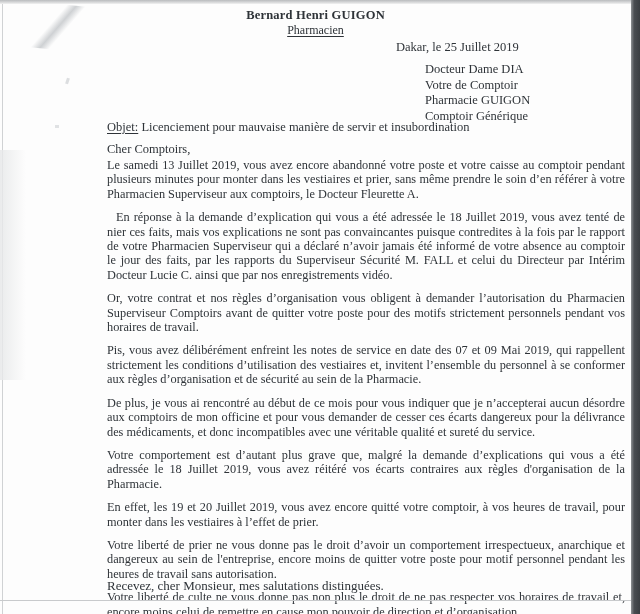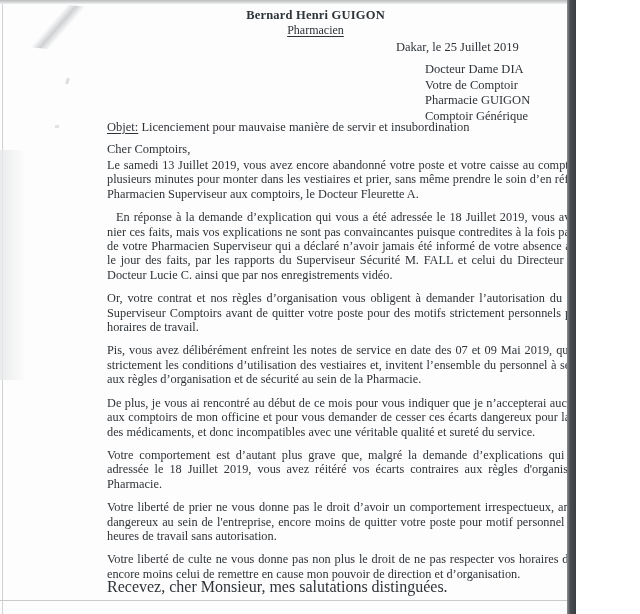--- a/index.html
+++ b/index.html
@@ -2,21 +2,21 @@
 <html><head>
 <meta charset="utf-8">
 <style>
   html, body {
     margin: 0;
     padding: 0;
     background: #ffffff;
   }
   .page {
     position: relative;
-    width: 576px;
+    width: 640px;
     height: 614px;
     overflow: hidden;
     background: #fdfdfd;
     font-family: "Liberation Serif", "DejaVu Serif", serif;
     color: #2e3338;
   }
 
   
   .scan-top-band {
     position: absolute;
@@ -134,21 +134,21 @@
     font-size: 12.3px;
     line-height: 14.4px;
     text-align: justify;
     text-justify: inter-word;
   }
   .body p.indent { text-indent: 9px; }
 
   .closing {
     position: absolute;
     left: 107px; top: 578px;
-    font-size: 16px;
+    font-size: 13px;
   }
 
   .signature {
     position: absolute;
     left: 0; top: 597px;
     width: 631px;
     text-align: center;
     padding-left: 200px;
     box-sizing: border-box;
     font-weight: bold;
@@ -190,20 +190,21 @@
 
     <div class="salutation">Cher Comptoirs,</div>
 
     <div class="body">
       <p>Le samedi 13 Juillet 2019, vous avez encore abandonné votre poste et votre caisse au comptoir pendant plusieurs minutes pour monter dans les vestiaires et prier, sans même prendre le soin d’en référer à votre Pharmacien Superviseur aux comptoirs, le Docteur Fleurette A.</p>
       <p class="indent">En réponse à la demande d’explication qui vous a été adressée le 18 Juillet 2019, vous avez tenté de nier ces faits, mais vos explications ne sont pas convaincantes puisque contredites à la fois par le rapport de votre Pharmacien Superviseur qui a déclaré n’avoir jamais été informé de votre absence au comptoir le jour des faits,  par les rapports du Superviseur Sécurité M. FALL et celui du Directeur par Intérim Docteur Lucie C. ainsi que par nos enregistrements vidéo.</p>
       <p>Or, votre contrat et nos règles d’organisation vous obligent à demander l’autorisation du Pharmacien Superviseur Comptoirs avant de quitter votre poste pour des motifs strictement personnels pendant vos horaires de travail.</p>
       <p>Pis, vous avez délibérément enfreint les notes de service en date des 07 et 09 Mai 2019, qui rappellent strictement les conditions d’utilisation des vestiaires et, invitent l’ensemble du personnel à se conformer aux règles d’organisation et de sécurité au sein de la Pharmacie.</p>
       <p>De plus, je vous ai rencontré au début de ce mois pour vous indiquer que je n’accepterai aucun désordre aux comptoirs de mon officine et pour vous demander de cesser ces écarts dangereux pour la délivrance des médicaments, et donc incompatibles avec une véritable qualité et sureté du service.</p>
       <p>Votre comportement est d’autant plus grave que, malgré la demande d’explications qui vous a été adressée le 18 Juillet 2019, vous avez réitéré vos écarts contraires aux règles d'organisation de la Pharmacie.</p>
+      <p>En effet, les 19 et 20 Juillet 2019, vous avez encore  quitté votre comptoir, à vos heures de travail, pour monter dans les vestiaires à l’effet de prier.</p>
       <p>Votre liberté de prier ne vous donne pas le droit d’avoir un comportement irrespectueux, anarchique et dangereux au sein de l'entreprise, encore moins de quitter votre poste pour motif personnel pendant les heures de travail sans autorisation.</p>
       <p>Votre liberté de culte ne vous donne pas non plus le droit de ne pas respecter vos horaires de travail et, encore moins celui de remettre en cause mon pouvoir de direction et d’organisation.</p>
 
     </div>
 
     <div class="closing">Recevez, cher Monsieur, mes salutations distinguées.</div>
 
 
   </div>
 

